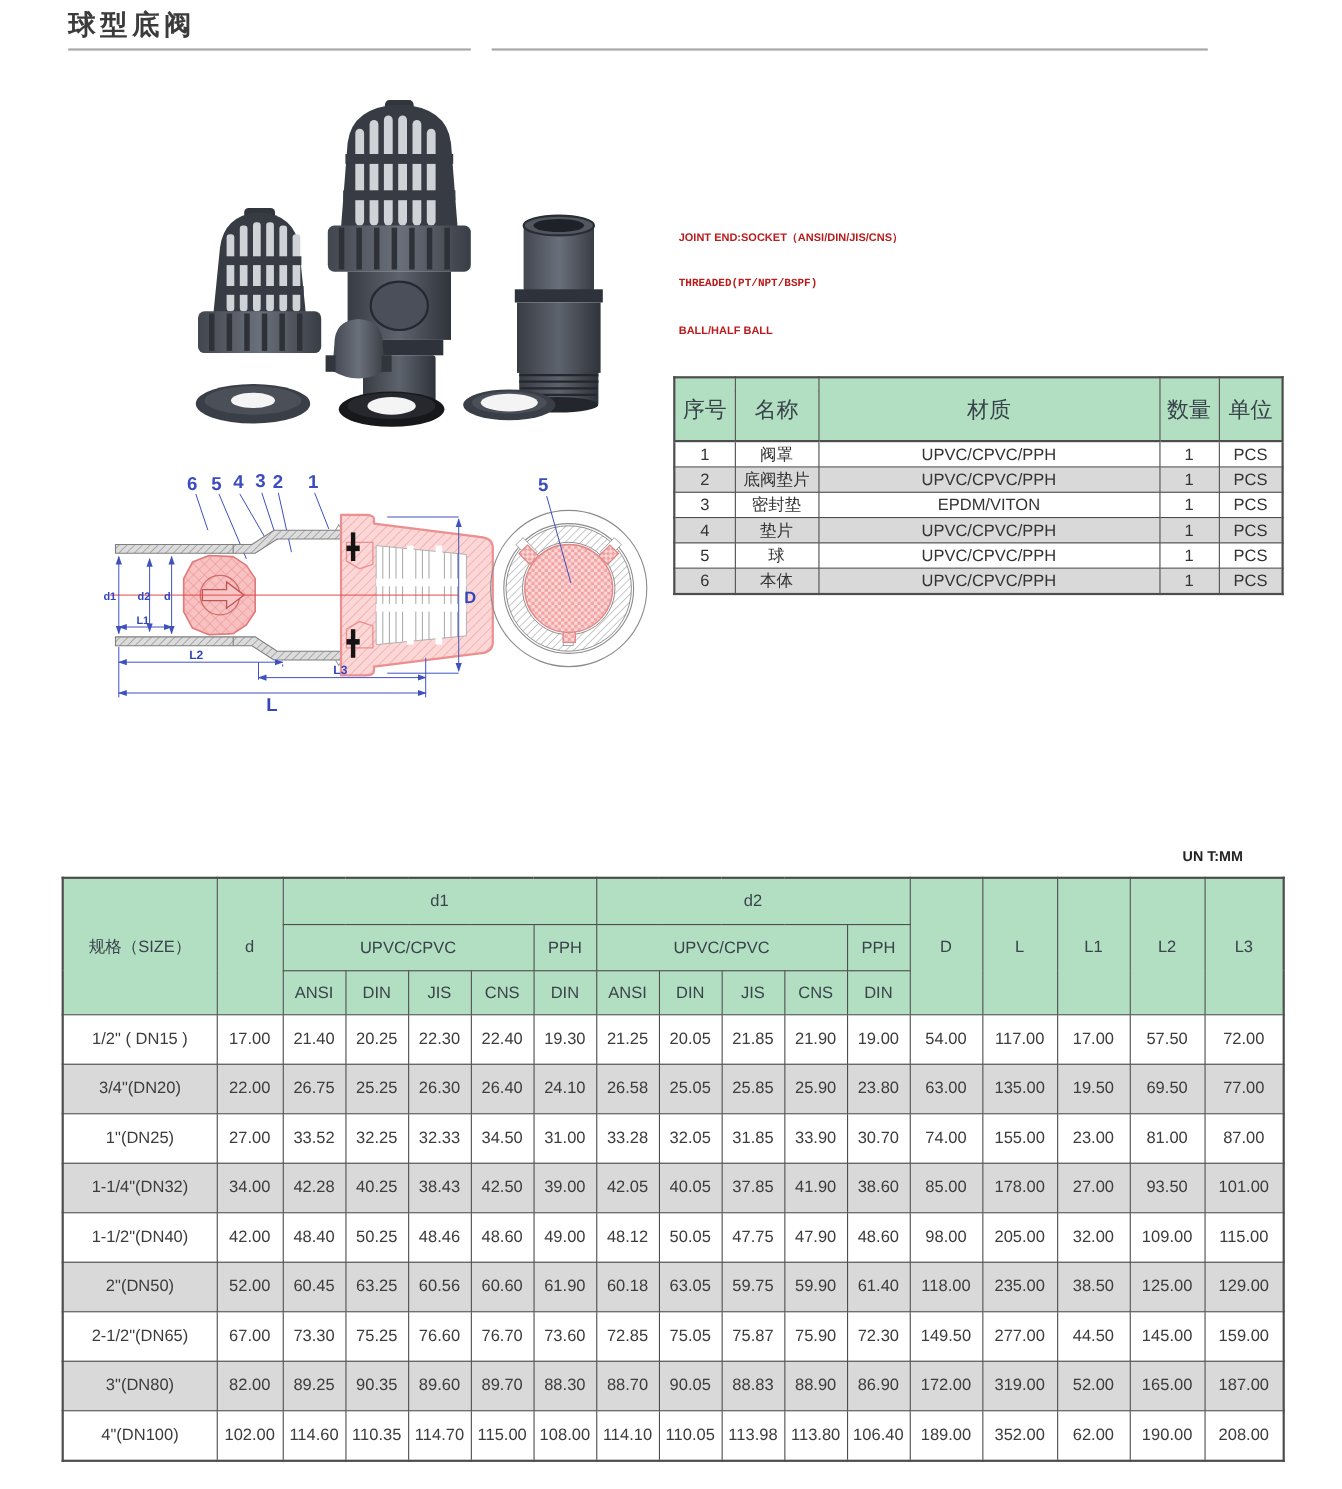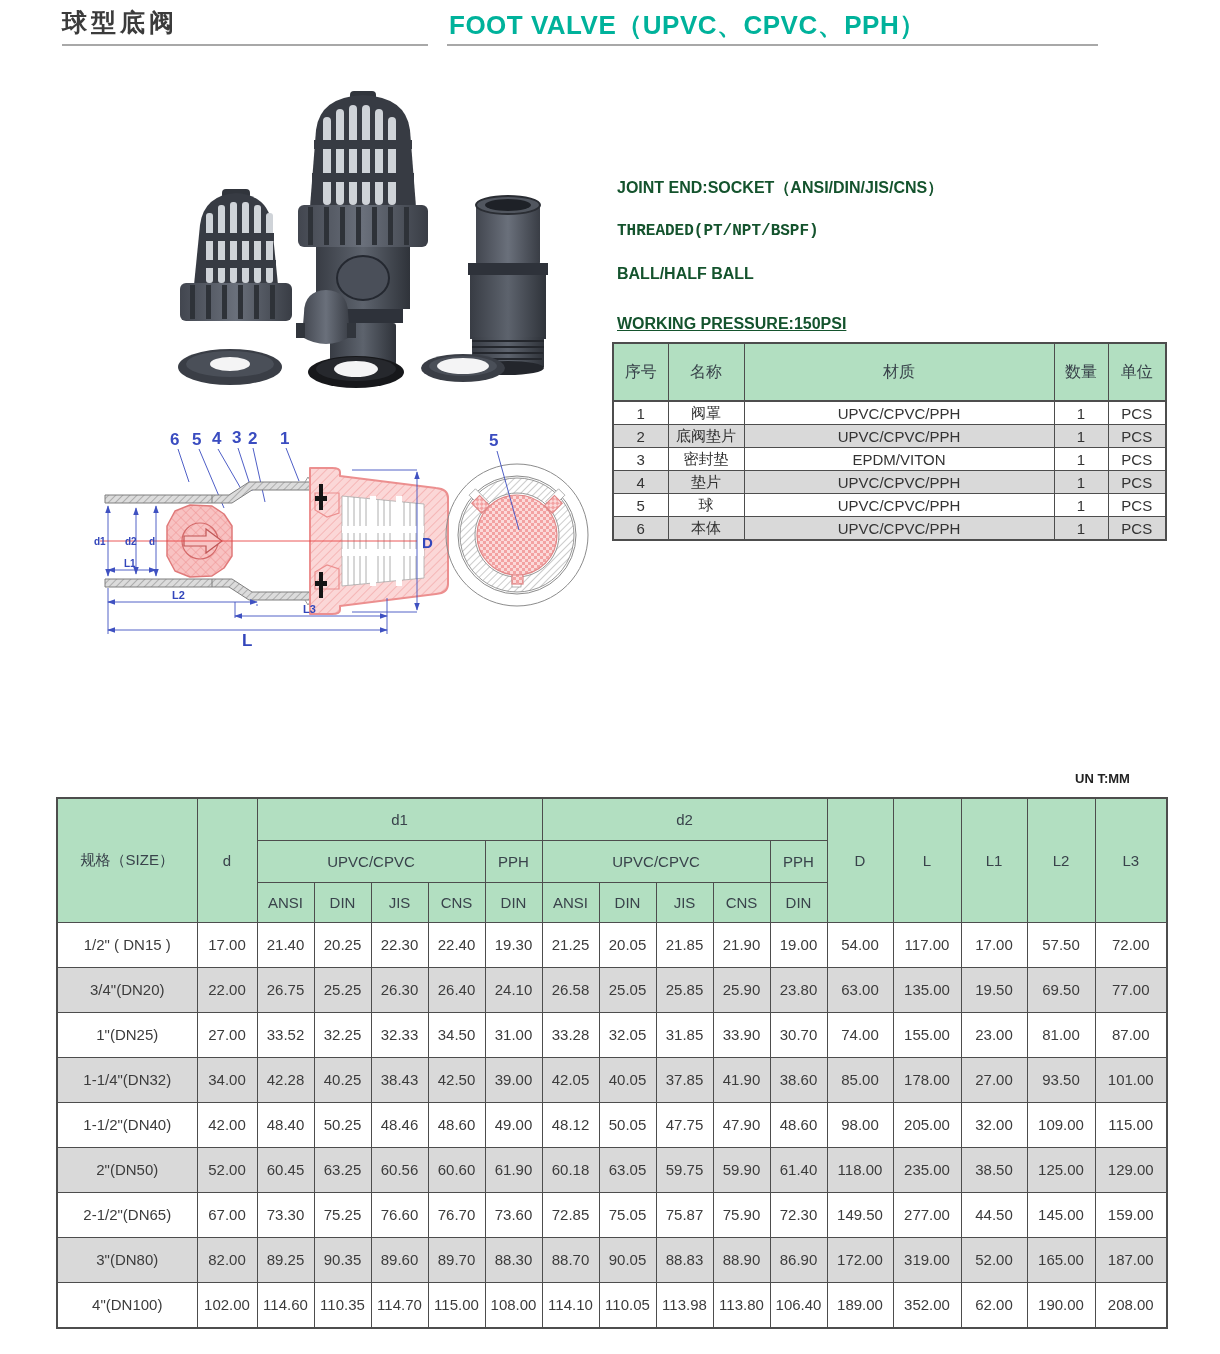--- a/index.html
+++ b/index.html
@@ -13,30 +13,30 @@
             color:#00b29b;letter-spacing:.5px;white-space:nowrap;}
   .rule{position:absolute;top:44px;height:2px;background:#a8a8a8;}
   .rule.left{left:62px;width:366px;}
   .rule.right{left:447px;width:651px;}
 
   .photo{position:absolute;left:118px;top:85px;}
   .drawing{position:absolute;left:72px;top:418px;}
 
   
   .specs{position:absolute;left:617px;top:178px;width:570px;height:160px;}
-  .spec-line{position:absolute;left:0;font-size:16px;font-weight:bold;color:#14532d;white-space:nowrap;}
+  .spec-line{position:absolute;left:0;font-size:10px;font-weight:bold;color:#b91c1c;white-space:nowrap;margin-top:31px;}
   .spec-line.l1{top:0;}   .spec-line.l2{top:44px;font-family:Liberation Mono, monospace;}
   .spec-line.l3{top:87px;}.spec-line.l4{top:137px;text-decoration:underline;}
 
   
   table{border-collapse:collapse;table-layout:fixed;}
   .parts-table{position:absolute;left:612px;top:342px;width:553px;
                font-size:15px;color:#333;text-align:center;border:2px solid #4d4d4d;}
   .parts-table th{background:#b2dfc1;border:1px solid #4d4d4d;border-bottom:2px solid #4d4d4d;
-                  height:54px;font-weight:normal;font-size:16px;color:#38424a;}
+                  height:54px;font-weight:normal;font-size:20px;color:#38424a;}
   .parts-table td{border:1px solid #4d4d4d;height:22px;padding:0;}
   .parts-table tr.alt td{background:#d9d9d9;}
 
   .unit-note{position:absolute;left:1040px;top:771px;width:125px;text-align:center;
              font-size:13px;font-weight:bold;color:#222;}
 
   
   .size-table{position:absolute;left:56px;top:797px;width:1110px;font-size:15px;
               color:#3c3c3c;text-align:center;border:2px solid #4d4d4d;}
   .size-table th{background:#b2dfc1;border:1px solid #4d4d4d;font-weight:normal;
@@ -49,21 +49,20 @@
   svg text{font-family:"Liberation Sans","DejaVu Sans",sans-serif;}
   .dimtxt{fill:#3346bb;font-weight:bold;}
   .callout{fill:#3a4cc0;font-size:17px;font-weight:bold;}
 </style>
 </head>
 <body>
 
 <div class="page">
 
   <div class="title-cn">球型底阀</div>
-  <div class="title-en">FOOT VALVE（UPVC、CPVC、PPH）</div>
   <div class="rule left"></div>
   <div class="rule right"></div>
 
   <svg class="photo" width="470" height="330" viewBox="0 0 470 330">
     <defs>
       <linearGradient id="gDark" x1="0" y1="0" x2="1" y2="0">
         <stop offset="0" stop-color="#383c44"></stop>
           <stop offset="0.5" stop-color="#5d636d"></stop>
           <stop offset="1" stop-color="#2f333a"></stop>
       </linearGradient>

